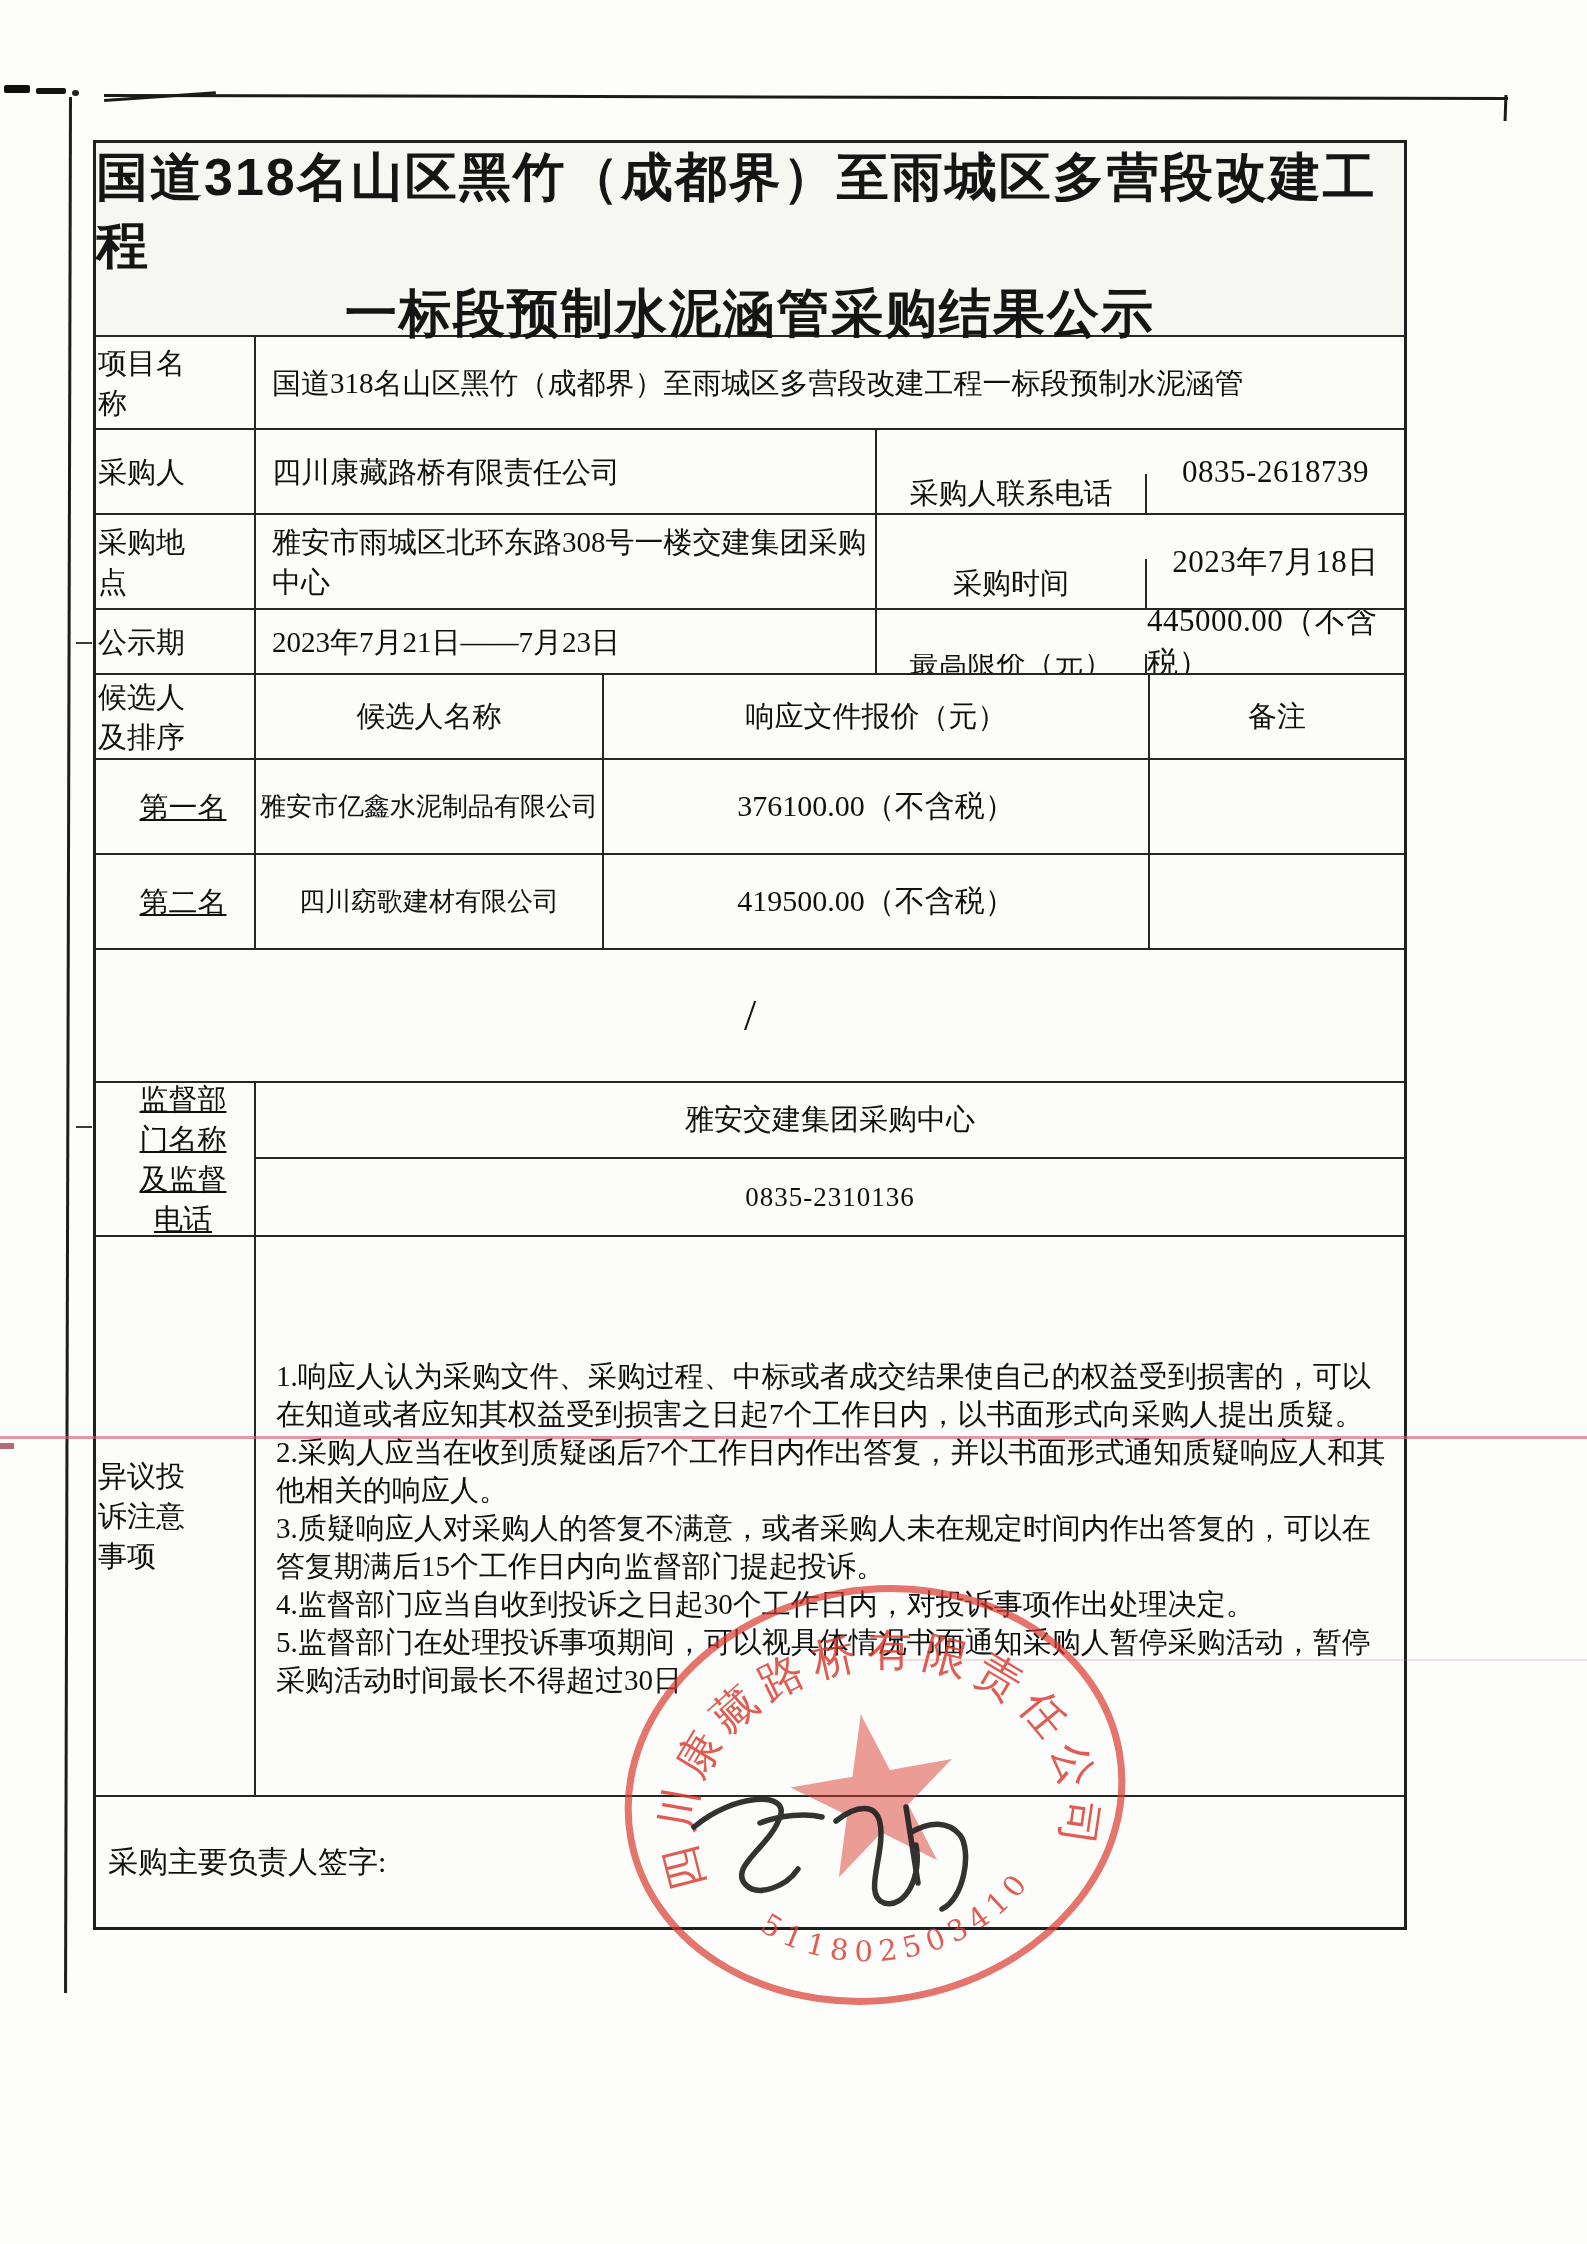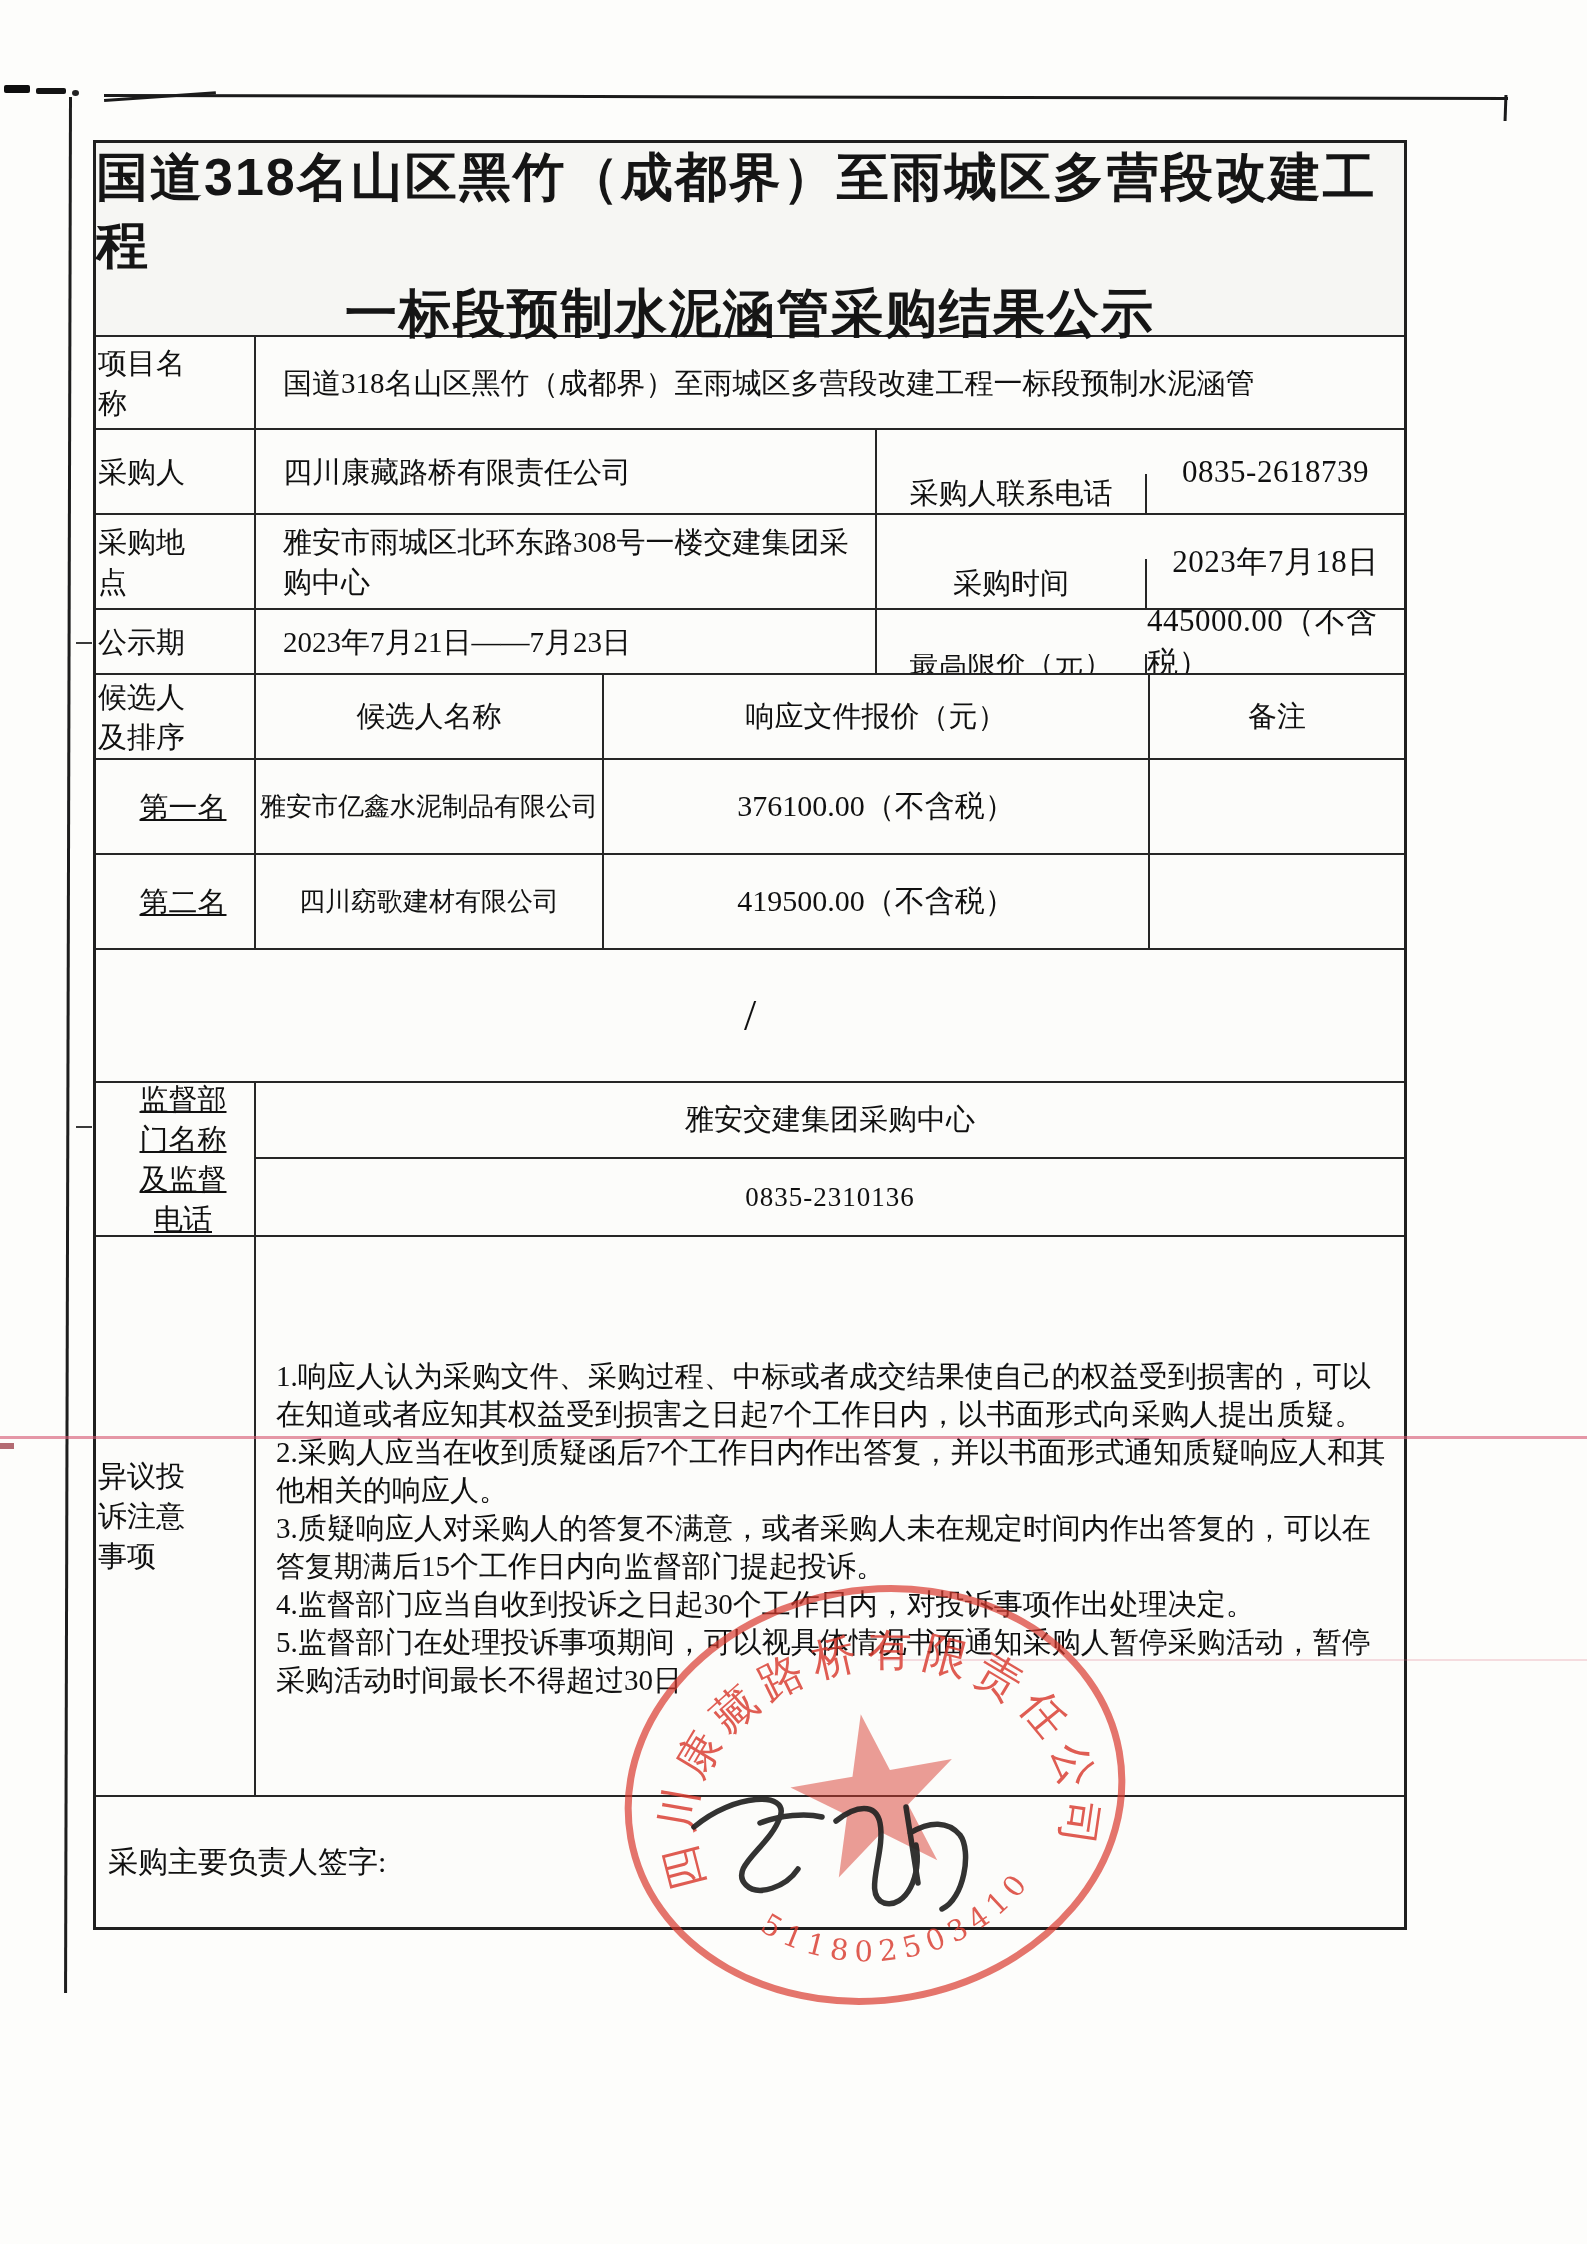--- a/index.html
+++ b/index.html
@@ -29,21 +29,21 @@
   .row{display:flex;box-sizing:border-box;border-bottom:2px solid #262626;flex:0 0 auto;}
   .row:last-child{border-bottom:none;flex:1 1 auto;}
   .c{box-sizing:border-box;border-right:2px solid #262626;display:flex;align-items:center;overflow:hidden;}
   .c:last-child{border-right:none;}
   .title-block{height:194px;border-bottom:2px solid #262626;box-sizing:border-box;
     display:flex;flex-direction:column;justify-content:flex-start;align-items:center;
     background:#f6f6f3;}
   .title-line{font-family:"Liberation Sans","DejaVu Sans",sans-serif;font-weight:700;font-size:52px;line-height:68px;letter-spacing:2px;color:#151515;}
   .lab{width:160px;flex:0 0 160px;padding-left:2px;font-size:29px;line-height:40px;white-space:pre-line;}
   .lab.center{justify-content:center;text-align:center;padding-left:16px;text-decoration:underline;}
-  .val{padding-left:27px;font-size:29px;line-height:40px;}
+  .val{padding-left:16px;font-size:29px;line-height:40px;}
   .val-wide{flex:1 1 auto;}
   .val-mid{width:621px;flex:0 0 621px;}
   .rlab{width:270px;flex:0 0 270px;justify-content:center;font-size:29px;margin-top:44px;}
   .rval{flex:1 1 auto;justify-content:center;font-size:31px;letter-spacing:.5px;}
   .h-name{width:348px;flex:0 0 348px;justify-content:center;font-size:29px;}
   .h-bid{width:546px;flex:0 0 546px;justify-content:center;font-size:29px;}
   .h-rem{flex:1 1 auto;justify-content:center;font-size:29px;}
   .cand-name{width:348px;flex:0 0 348px;justify-content:center;font-size:26px;text-align:center;}
   .cand-bid{width:546px;flex:0 0 546px;justify-content:center;font-size:30px;}
   .cand-rem{flex:1 1 auto;}

